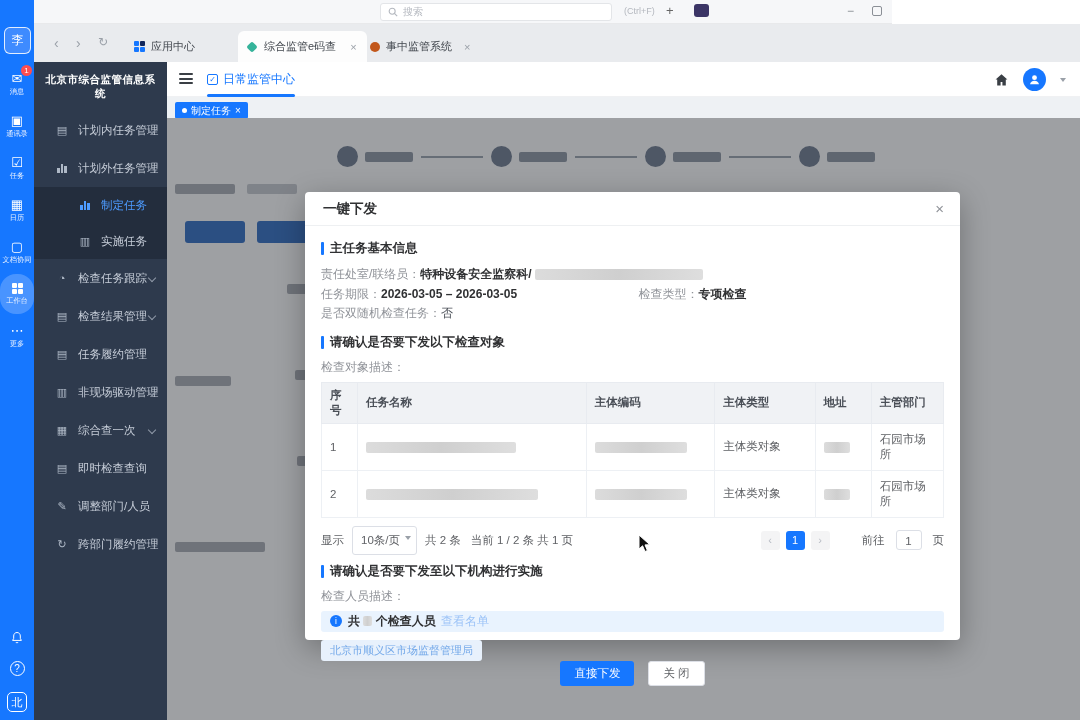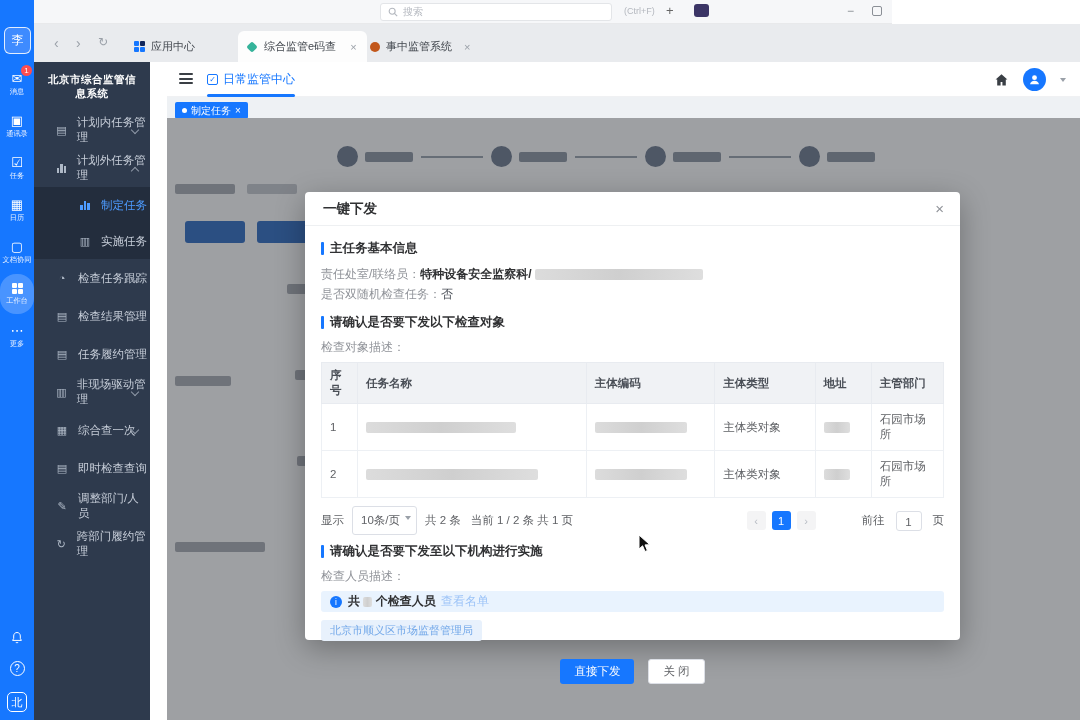--- a/index.html
+++ b/index.html
@@ -36,21 +36,21 @@
   .btab { position:absolute; top:7px; height:31px; display:flex; align-items:center; gap:6px; padding:0 10px; font-size:11px; color:#41464d; border-radius:6px 6px 0 0; }
   .btab.active { background:#fdfdfd;gap:8px; }
   .btab .x { color:#9aa0a8; font-size:11px; margin-left:6px; }
   .ico-grid { display:grid; grid-template-columns:5px 5px; grid-template-rows:5px 5px; gap:1px; }
   .ico-grid i { background:#1677ff; border-radius:1px; }
   .ico-grid i:nth-child(2){ background:#10265c; }
   .diamond { width:8px; height:8px; background:#35b39a; transform:rotate(45deg); border-radius:2px; }
   .odot { width:10px; height:10px; border-radius:50%; background:#c2571b; }
 
   
-  .sidebar { position:absolute; left:34px; top:62px; width:116px; height:658px; background:#2e3a4d; z-index:20; }
+  .sidebar { position:absolute; left:34px; top:62px; width:133px; height:658px; background:#2e3a4d; z-index:20; }
   .sb-title { padding:11px 10px 10px; color:#fff; font-size:10.5px; font-weight:bold; text-align:center; letter-spacing:.5px; }
   .menu-item { position:relative; height:38px; display:flex; align-items:center; color:#c6cdd8; font-size:11.5px; padding-left:21px; cursor:pointer; }
   .menu-item .mi-ico { width:14px; font-size:11px; margin-right:9px; color:#aeb8c6; text-align:center; }
   .menu-item .chev { position:absolute; right:12px; top:16px; width:6px; height:6px; border-right:1px solid #8f99a8; border-bottom:1px solid #8f99a8; transform:rotate(45deg); }
   .menu-item .chev.up { transform:rotate(-135deg); top:19px; }
   .submenu { background:#232d3d; }
   .submenu .menu-item { height:36px; padding-left:44px; }
   .submenu .menu-item.active { color:#4d9bff; }
   .bars-ico { display:inline-flex; align-items:flex-end; gap:1px; height:10px; margin-right:9px; width:14px; justify-content:center; }
   .bars-ico i { width:2.5px; background:#aeb8c6; }
@@ -107,29 +107,29 @@
   table.obj td { border:1px solid #edf0f4; padding:8px 8px; color:#606266; font-size:11.5px; height:31px; }
   .c-no{width:36px;} .c-name{width:228px;} .c-code{width:128px;} .c-type{width:100px;} .c-addr{width:56px;} .c-dept{width:72px;}
 
   .pagerow { display:flex; align-items:center; margin:8px 0 2px; color:#606266; font-size:11.5px; }
   .psel { border:1px solid #dcdfe6; border-radius:3px; height:29px; padding:0 16px 0 8px; display:flex; align-items:center; margin:0 8px; color:#606266; position:relative; }
   .psel .caret { position:absolute; right:5px; top:9px; }
   .pager { margin-left:auto; display:flex; align-items:center; gap:6px; }
   .pbtn { width:19px; height:19px; border-radius:3px; background:#f4f4f5; color:#b8bcc4; display:flex; align-items:center; justify-content:center; font-size:11px; }
   .pbtn.cur { background:#1677ff; color:#fff; }
   .goto-in { width:26px; height:20px; border:1px solid #dcdfe6; border-radius:3px; text-align:center; line-height:20px; color:#606266; margin:0 5px; }
-  .gap-l { margin-left:40px; }
+  .gap-l { margin-left:26px; }
 
   .banner { background:#e9f3fe; border-radius:3px; height:21px; display:flex; align-items:center; gap:6px; padding:0 9px; color:#4a4f57; }
   .info-i { width:12px; height:12px; border-radius:50%; background:#1677ff; color:#fff; font-size:8.5px; display:flex; align-items:center; justify-content:center; flex:none; }
   .banner b { font-weight:bold; color:#303133; }
   .banner .link { color:#9cc3f7; margin-left:2px; }
   .org-chip { display:inline-block; background:#e8f1fc; color:#74a9e9; font-size:11px; padding:3px 9px; border-radius:3px; margin-top:8px; }
 
-  .m-foot { display:flex; justify-content:center; gap:14px; margin-top:18px; }
+  .m-foot { display:flex; justify-content:center; gap:14px; margin-top:0; }
   .btn { height:25px; padding:0 14px; border-radius:3px; font-size:11.5px; display:flex; align-items:center; cursor:pointer; }
   .btn.primary { background:#1677ff; color:#fff; }
   .btn.plain { background:#fff; border:1px solid #dcdfe6; color:#606266; }
 
   .cursor { position:absolute; left:638px; top:534px; z-index:70; }
 </style>
 </head>
 <body>
 
 <div class="rail">
@@ -369,20 +369,26 @@
     <span class="m-close">×</span>
   </div>
   <div class="m-body">
     <div class="sec-title">
       <span class="bar"></span>
         <span>主任务基本信息</span>
     </div>
     <div class="frow">
       <span>责任处室/联络员：</span><span class="val b">特种设备安全监察科/</span>
       <span class="redact" style="width:168px"></span>
+    </div>
+    <div class="frow">
+      <span>任务期限：</span><span class="val b">2026-03-05 – 2026-03-05</span>
+      <span class="col2">
+        <span>检查类型：</span><span class="val b">专项检查</span>
+      </span>
     </div>
     <div class="frow">
       <span>是否双随机检查任务：</span><span class="val">否</span>
     </div>
 
     <div class="sec-title" style="margin-top:10px">
       <span class="bar"></span>
         <span>请确认是否要下发以下检查对象</span>
     </div>
     <div class="desc">检查对象描述：</div>

